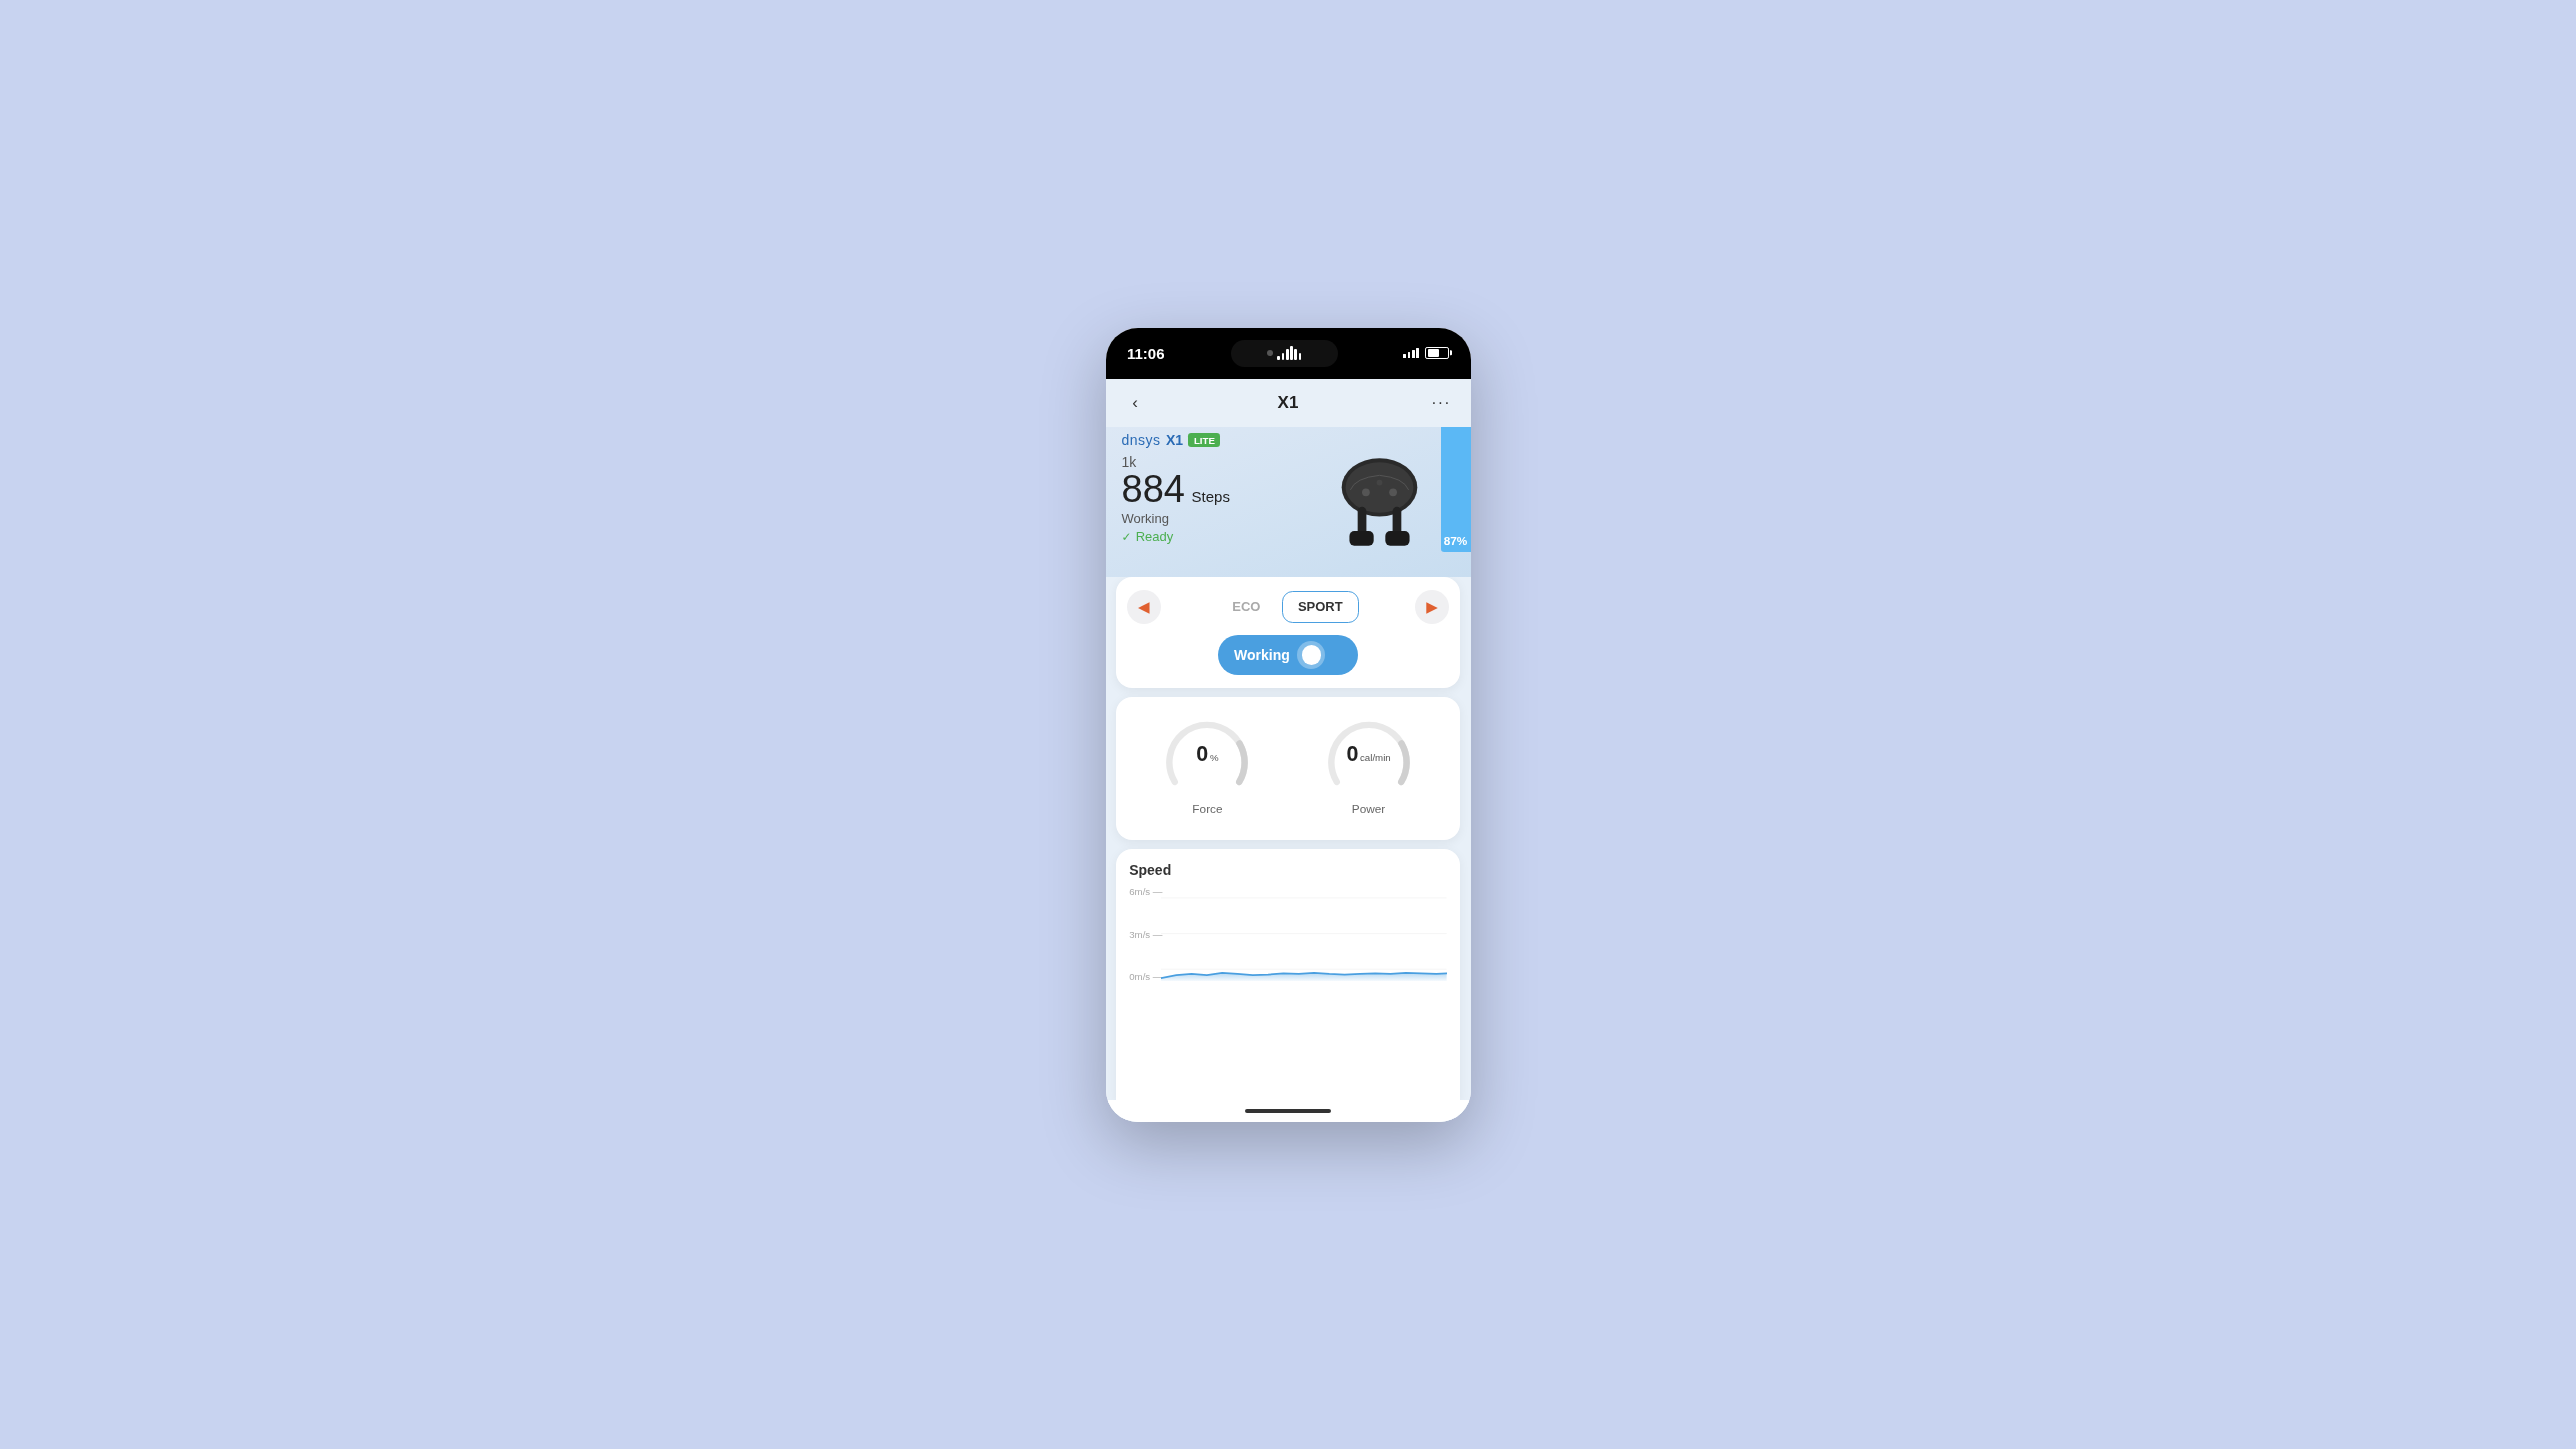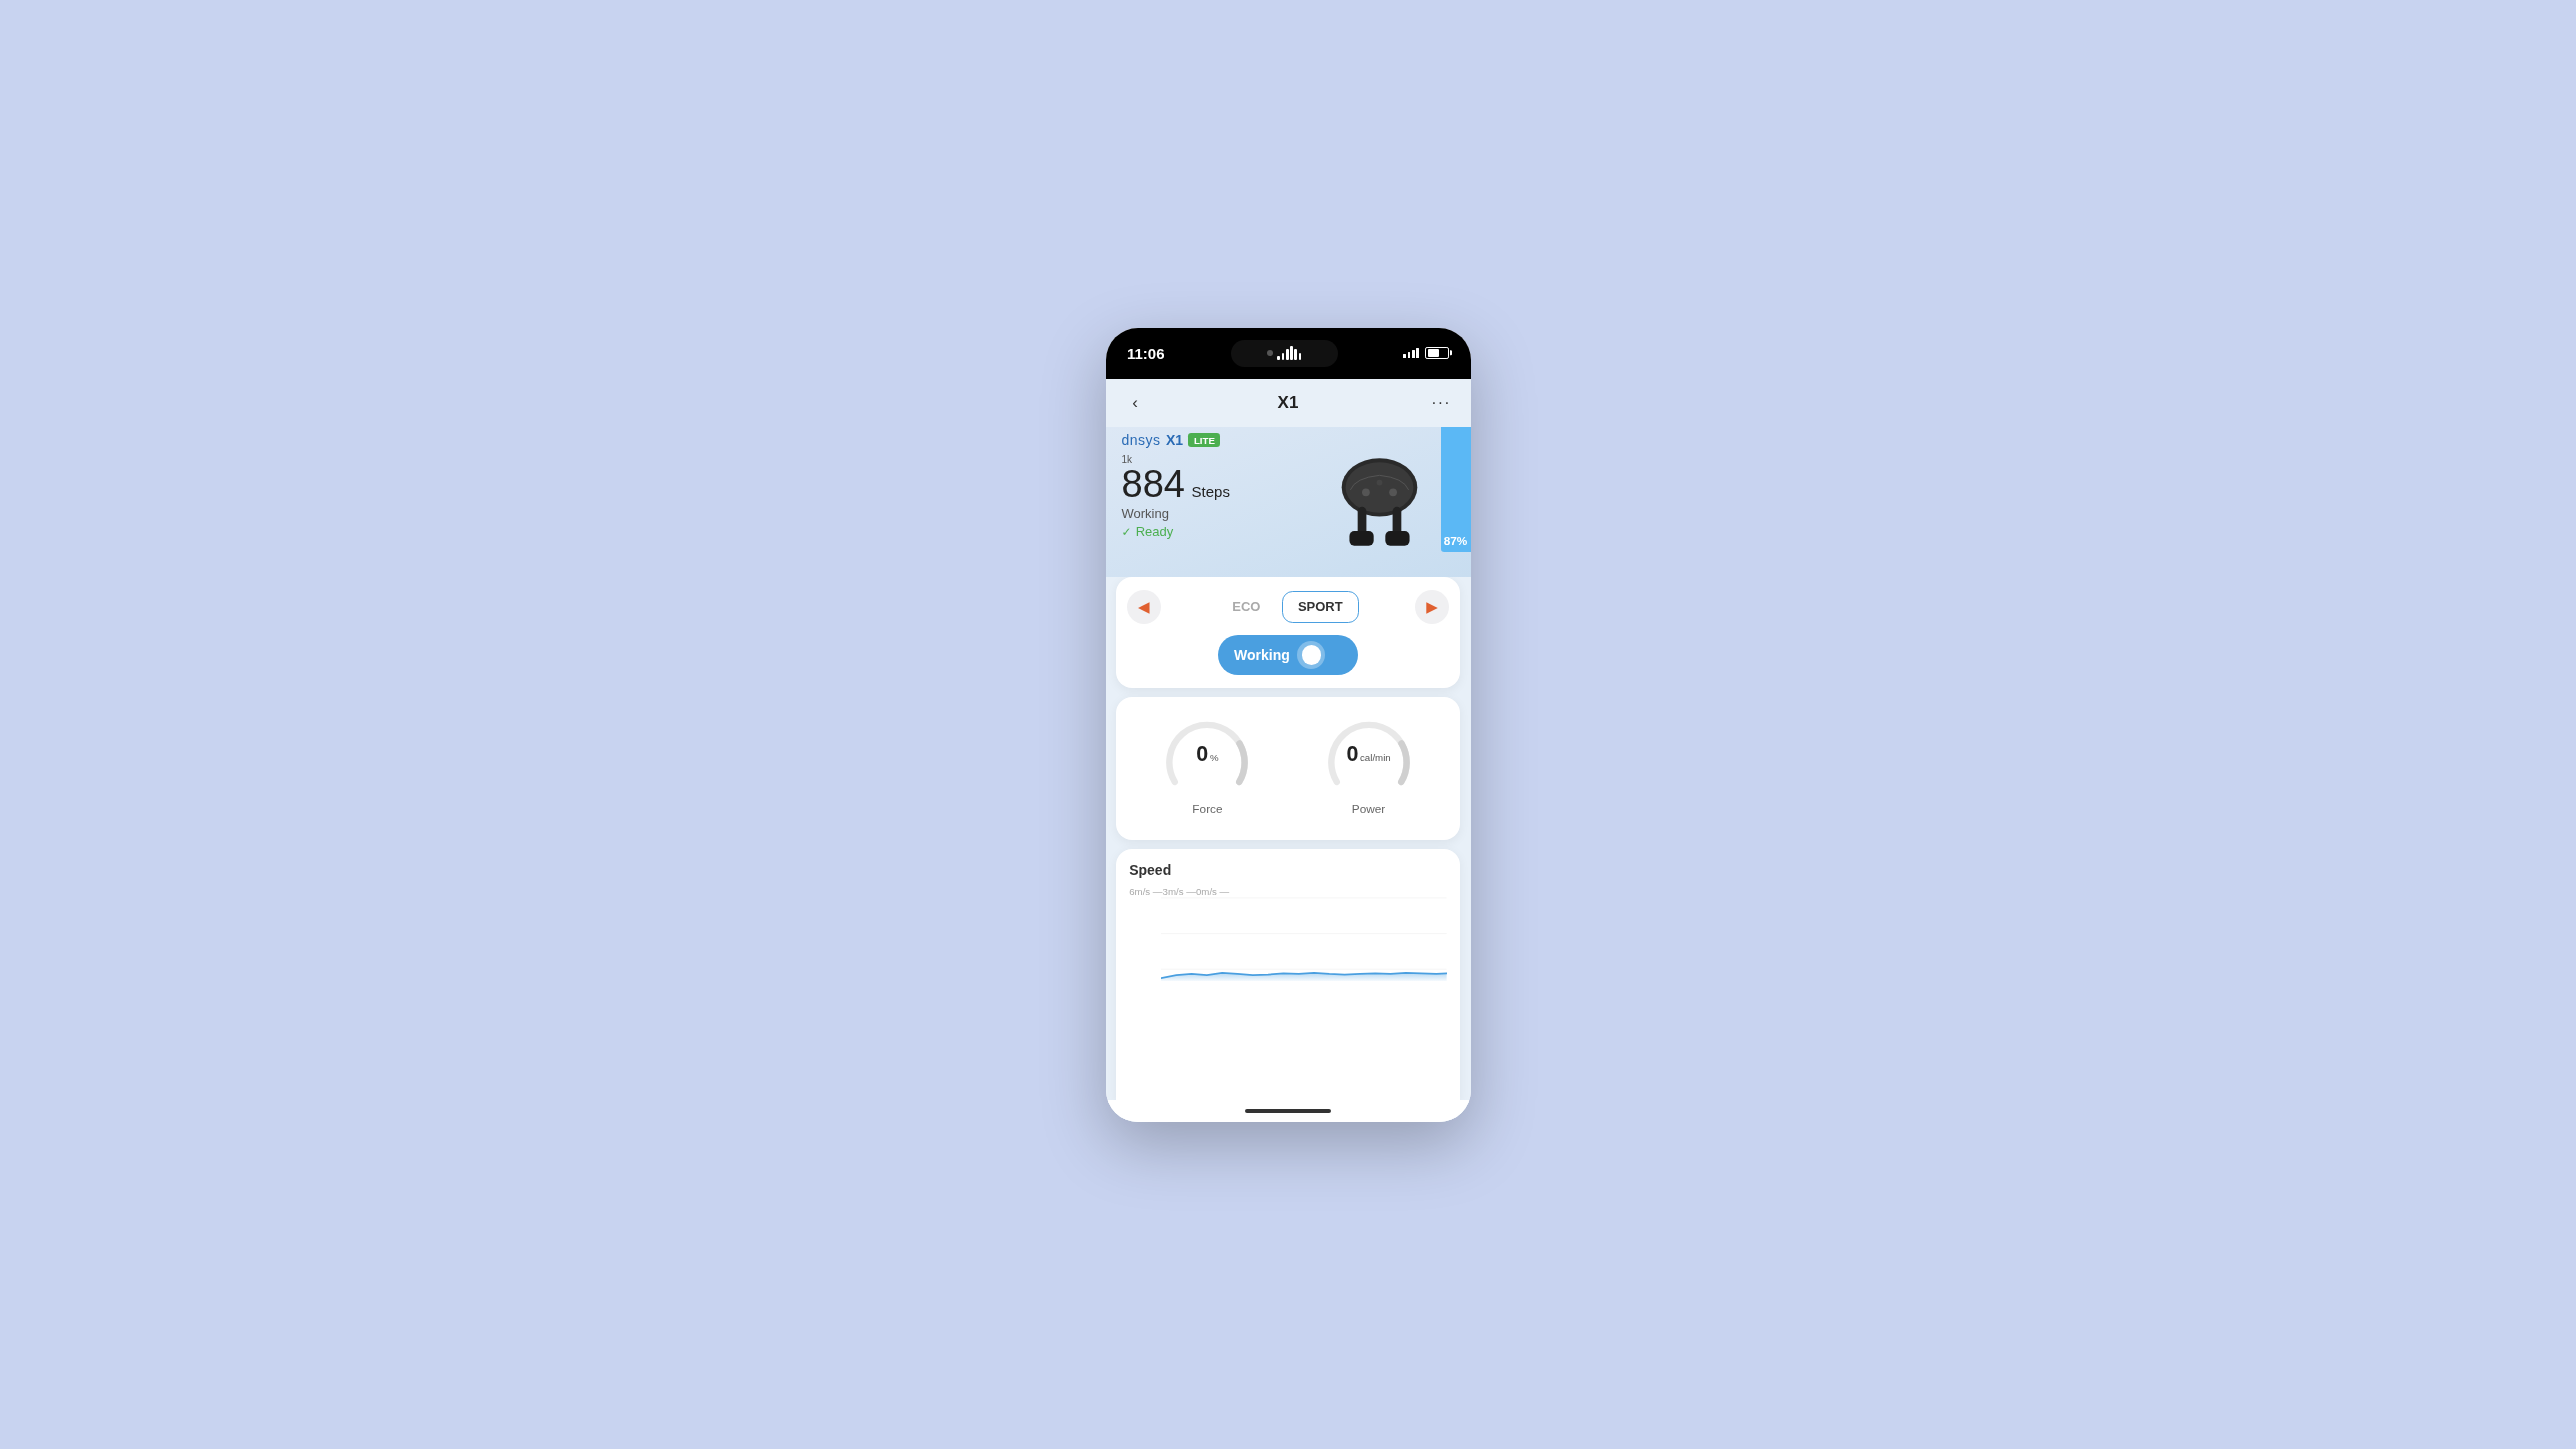--- a/index.html
+++ b/index.html
@@ -188,21 +188,21 @@
     .lite-badge {
       background: #4caf50;
       color: #fff;
       font-size: 9.7px;
       font-weight: 700;
       padding: 1.6px 5.4px;
       border-radius: 3.2px;
     }
 
     .steps-label-small {
-      font-size: 10px;
+      font-size: 14px;
       color: #555;
       margin-bottom: 2.1px;
     }
     .steps-value {
       font-size: 38px;
       font-weight: 400;
       color: #222;
       line-height: 1;
       display: inline;
     }
@@ -436,20 +436,21 @@
     .speed-chart {
       position: relative;
       height: 107px;
     }
     .chart-labels {
       position: absolute;
       left: 0;
       top: 0;
       height: 100%;
       display: flex;
+      flex-direction: column;
       justify-content: space-between;
       padding-bottom: 10.7px;
     }
     .chart-label {
       font-size: 9.7px;
       color: #aaa;
       white-space: nowrap;
     }
     .chart-area {
       position: absolute;

